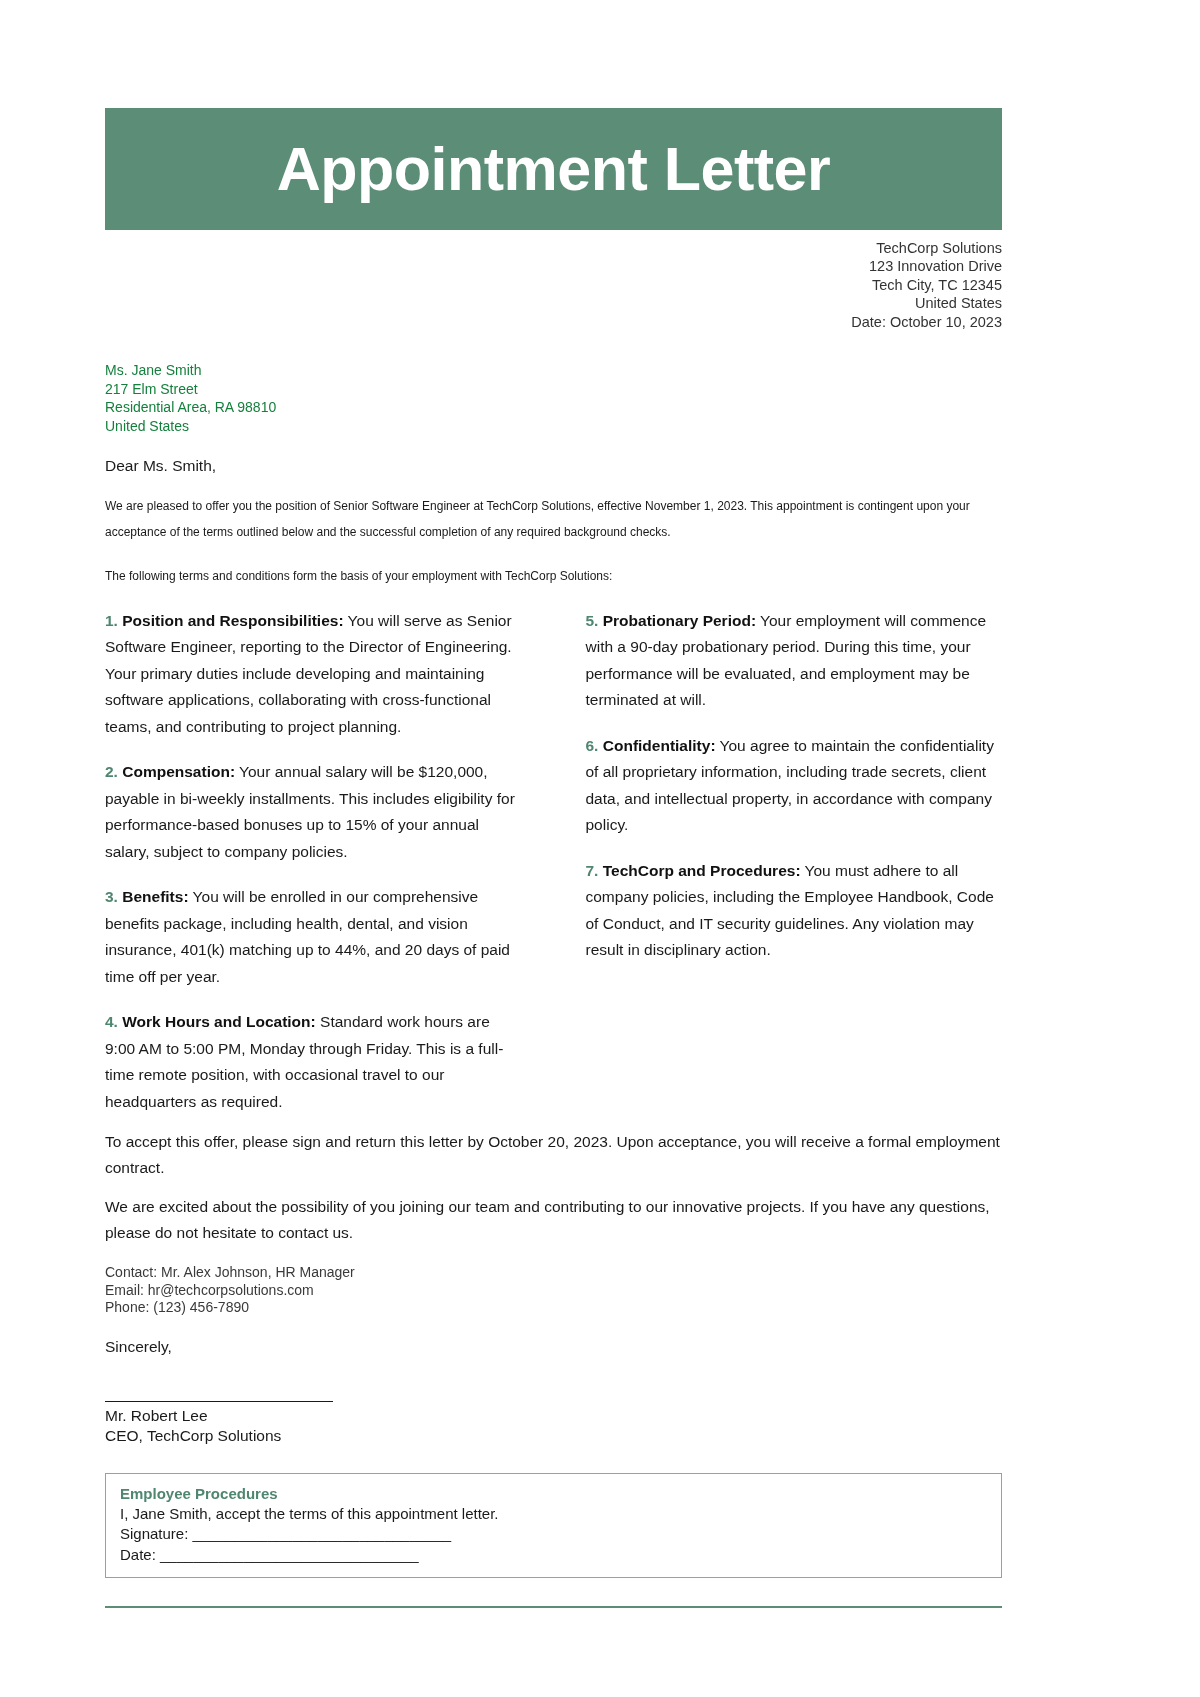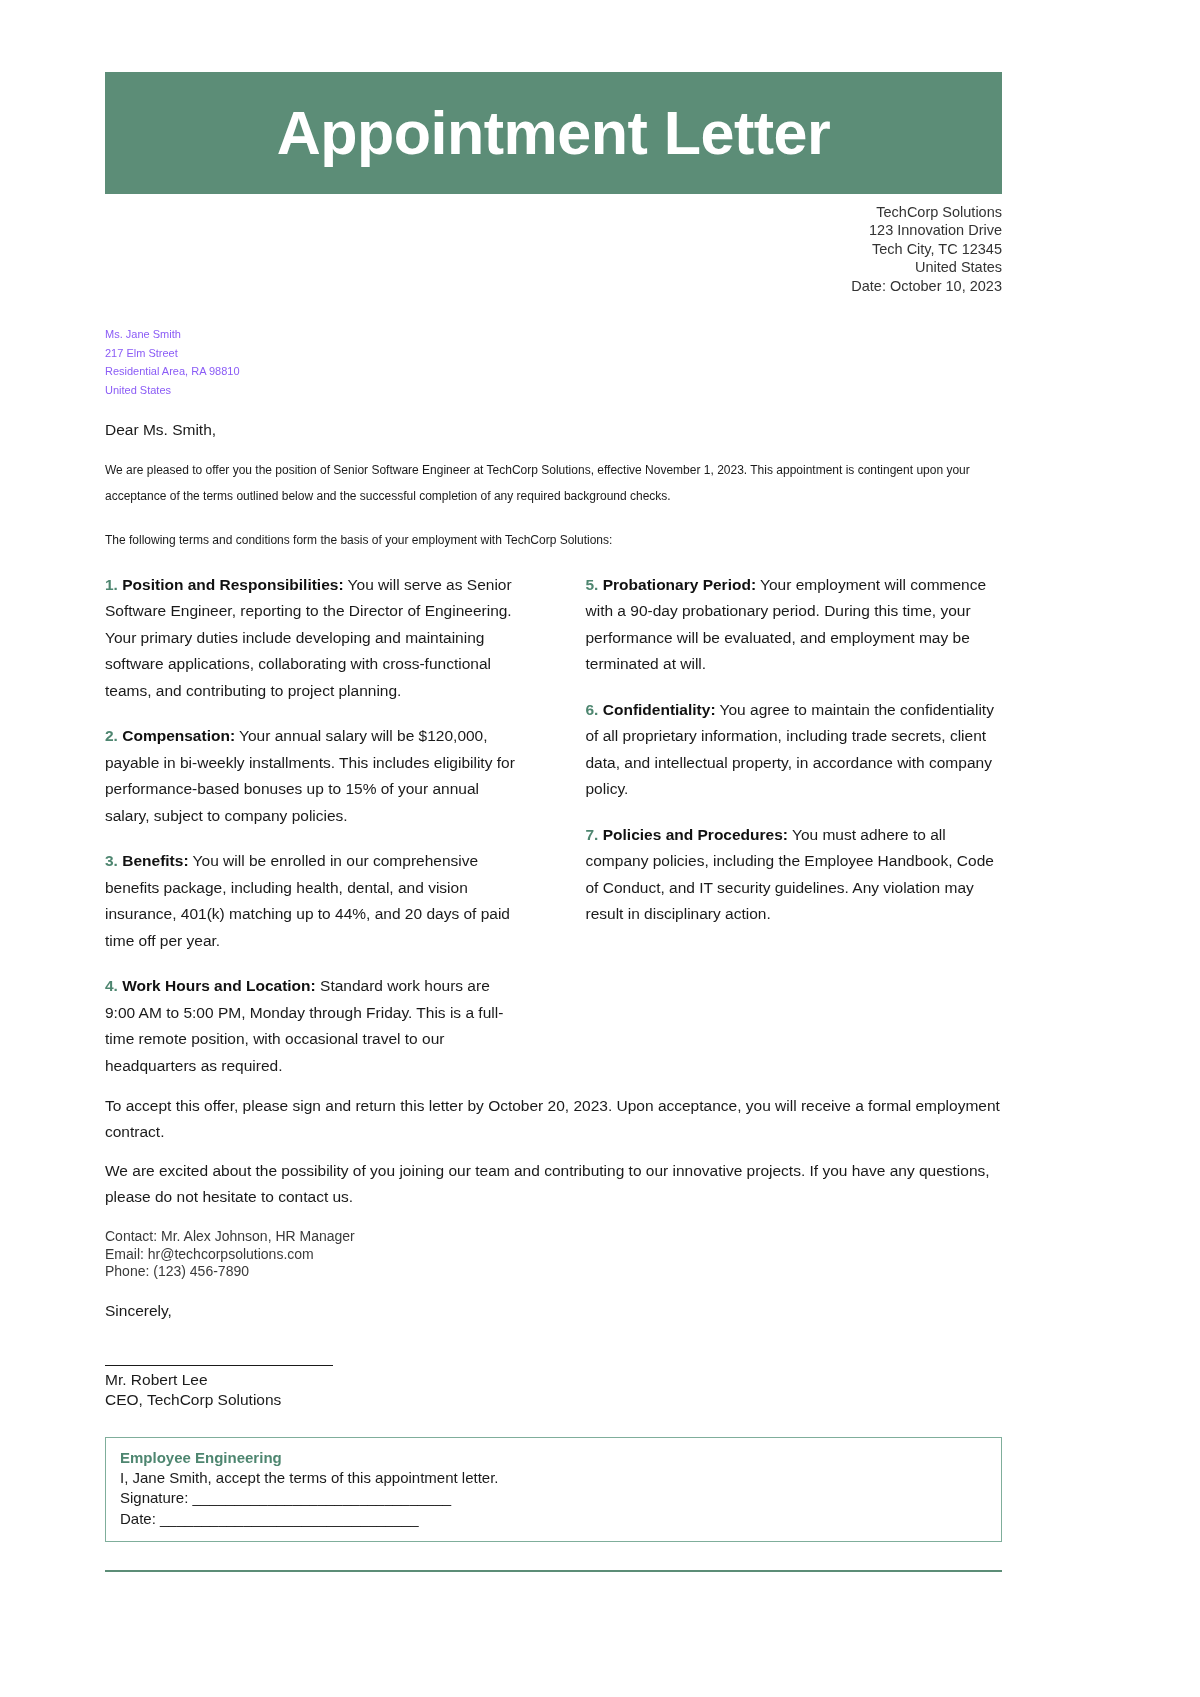--- a/index.html
+++ b/index.html
@@ -20,21 +20,21 @@
   }
   .sheet {
     position: absolute;
     left: 105px;
     top: 0;
     width: 897px;
   }
 
   
   .banner {
-    margin-top: 72px;
+    margin-top: 108px;
     background: #5c8d77;
     height: 122px;
     display: flex;
     align-items: center;
     justify-content: center;
   }
   .banner-title {
     color: #ffffff;
     font-size: 61px;
     font-weight: bold;
@@ -47,23 +47,23 @@
     margin-top: 9px;
     text-align: right;
     font-size: 14.5px;
     line-height: 18.4px;
     color: #333333;
   }
 
   
   .recipient-block {
     margin-top: 30px;
-    font-size: 11px;
+    font-size: 14px;
     line-height: 18.5px;
-    color: #8b5cf6;
+    color: #15803d;
   }
 
   .salutation {
     margin-top: 22px;
     font-size: 15.5px;
   }
 
   .body-para {
     margin-top: 19px;
     font-size: 12px;
@@ -214,21 +214,21 @@
         <div class="term-item">
           <span class="term-num">5.</span>
           <span class="term-label">Probationary Period:</span><span> Your employment will commence with a 90-day probationary period. During this time, your performance will be evaluated, and employment may be terminated at will.</span>
         </div>
         <div class="term-item">
           <span class="term-num">6.</span>
           <span class="term-label">Confidentiality:</span><span> You agree to maintain the confidentiality of all proprietary information, including trade secrets, client data, and intellectual property, in accordance with company policy.</span>
         </div>
         <div class="term-item">
           <span class="term-num">7.</span>
-          <span class="term-label">Policies and Procedures:</span><span> You must adhere to all company policies, including the Employee Handbook, Code of Conduct, and IT security guidelines. Any violation may result in disciplinary action.</span>
+          <span class="term-label">TechCorp and Procedures:</span><span> You must adhere to all company policies, including the Employee Handbook, Code of Conduct, and IT security guidelines. Any violation may result in disciplinary action.</span>
         </div>
       </div>
     </div>
 
     <div class="closing-para">To accept this offer, please sign and return this letter by October 20, 2023. Upon acceptance, you will receive a formal employment contract.</div>
 
     <div class="closing-para">We are excited about the possibility of you joining our team and contributing to our innovative projects. If you have any questions, please do not hesitate to contact us.</div>
 
     <div class="contact-block">
       <div>Contact: Mr. Alex Johnson, HR Manager</div>
@@ -238,21 +238,21 @@
 
     <div class="sincerely">Sincerely,</div>
 
     <div class="sig-wrap">
       <div class="sig-line"></div>
       <div class="sig-name">Mr. Robert Lee</div>
       <div class="sig-role">CEO, TechCorp Solutions</div>
     </div>
 
     <div class="acceptance-box">
-      <div class="acceptance-title">Employee Engineering</div>
+      <div class="acceptance-title">Employee Procedures</div>
       <div class="acceptance-line">I, Jane Smith, accept the terms of this appointment letter.</div>
       <div class="acceptance-line">Signature: _______________________________</div>
       <div class="acceptance-line">Date: _______________________________</div>
     </div>
 
     <div class="footer-rule"></div>
 
   </div>
 </div>
 

